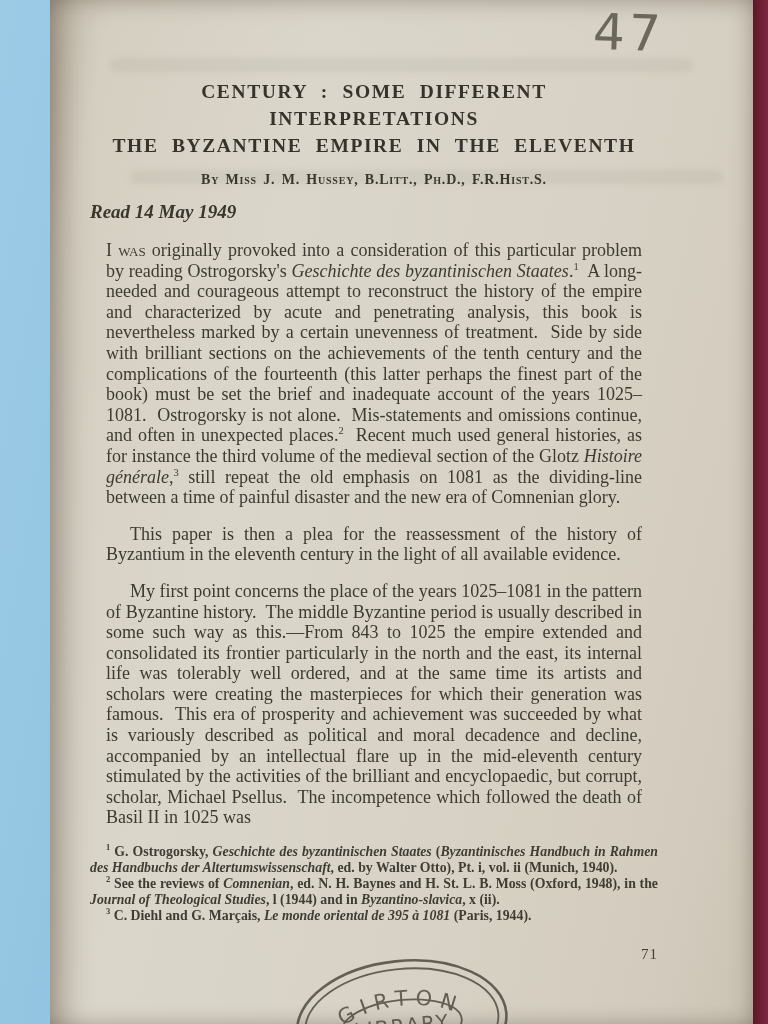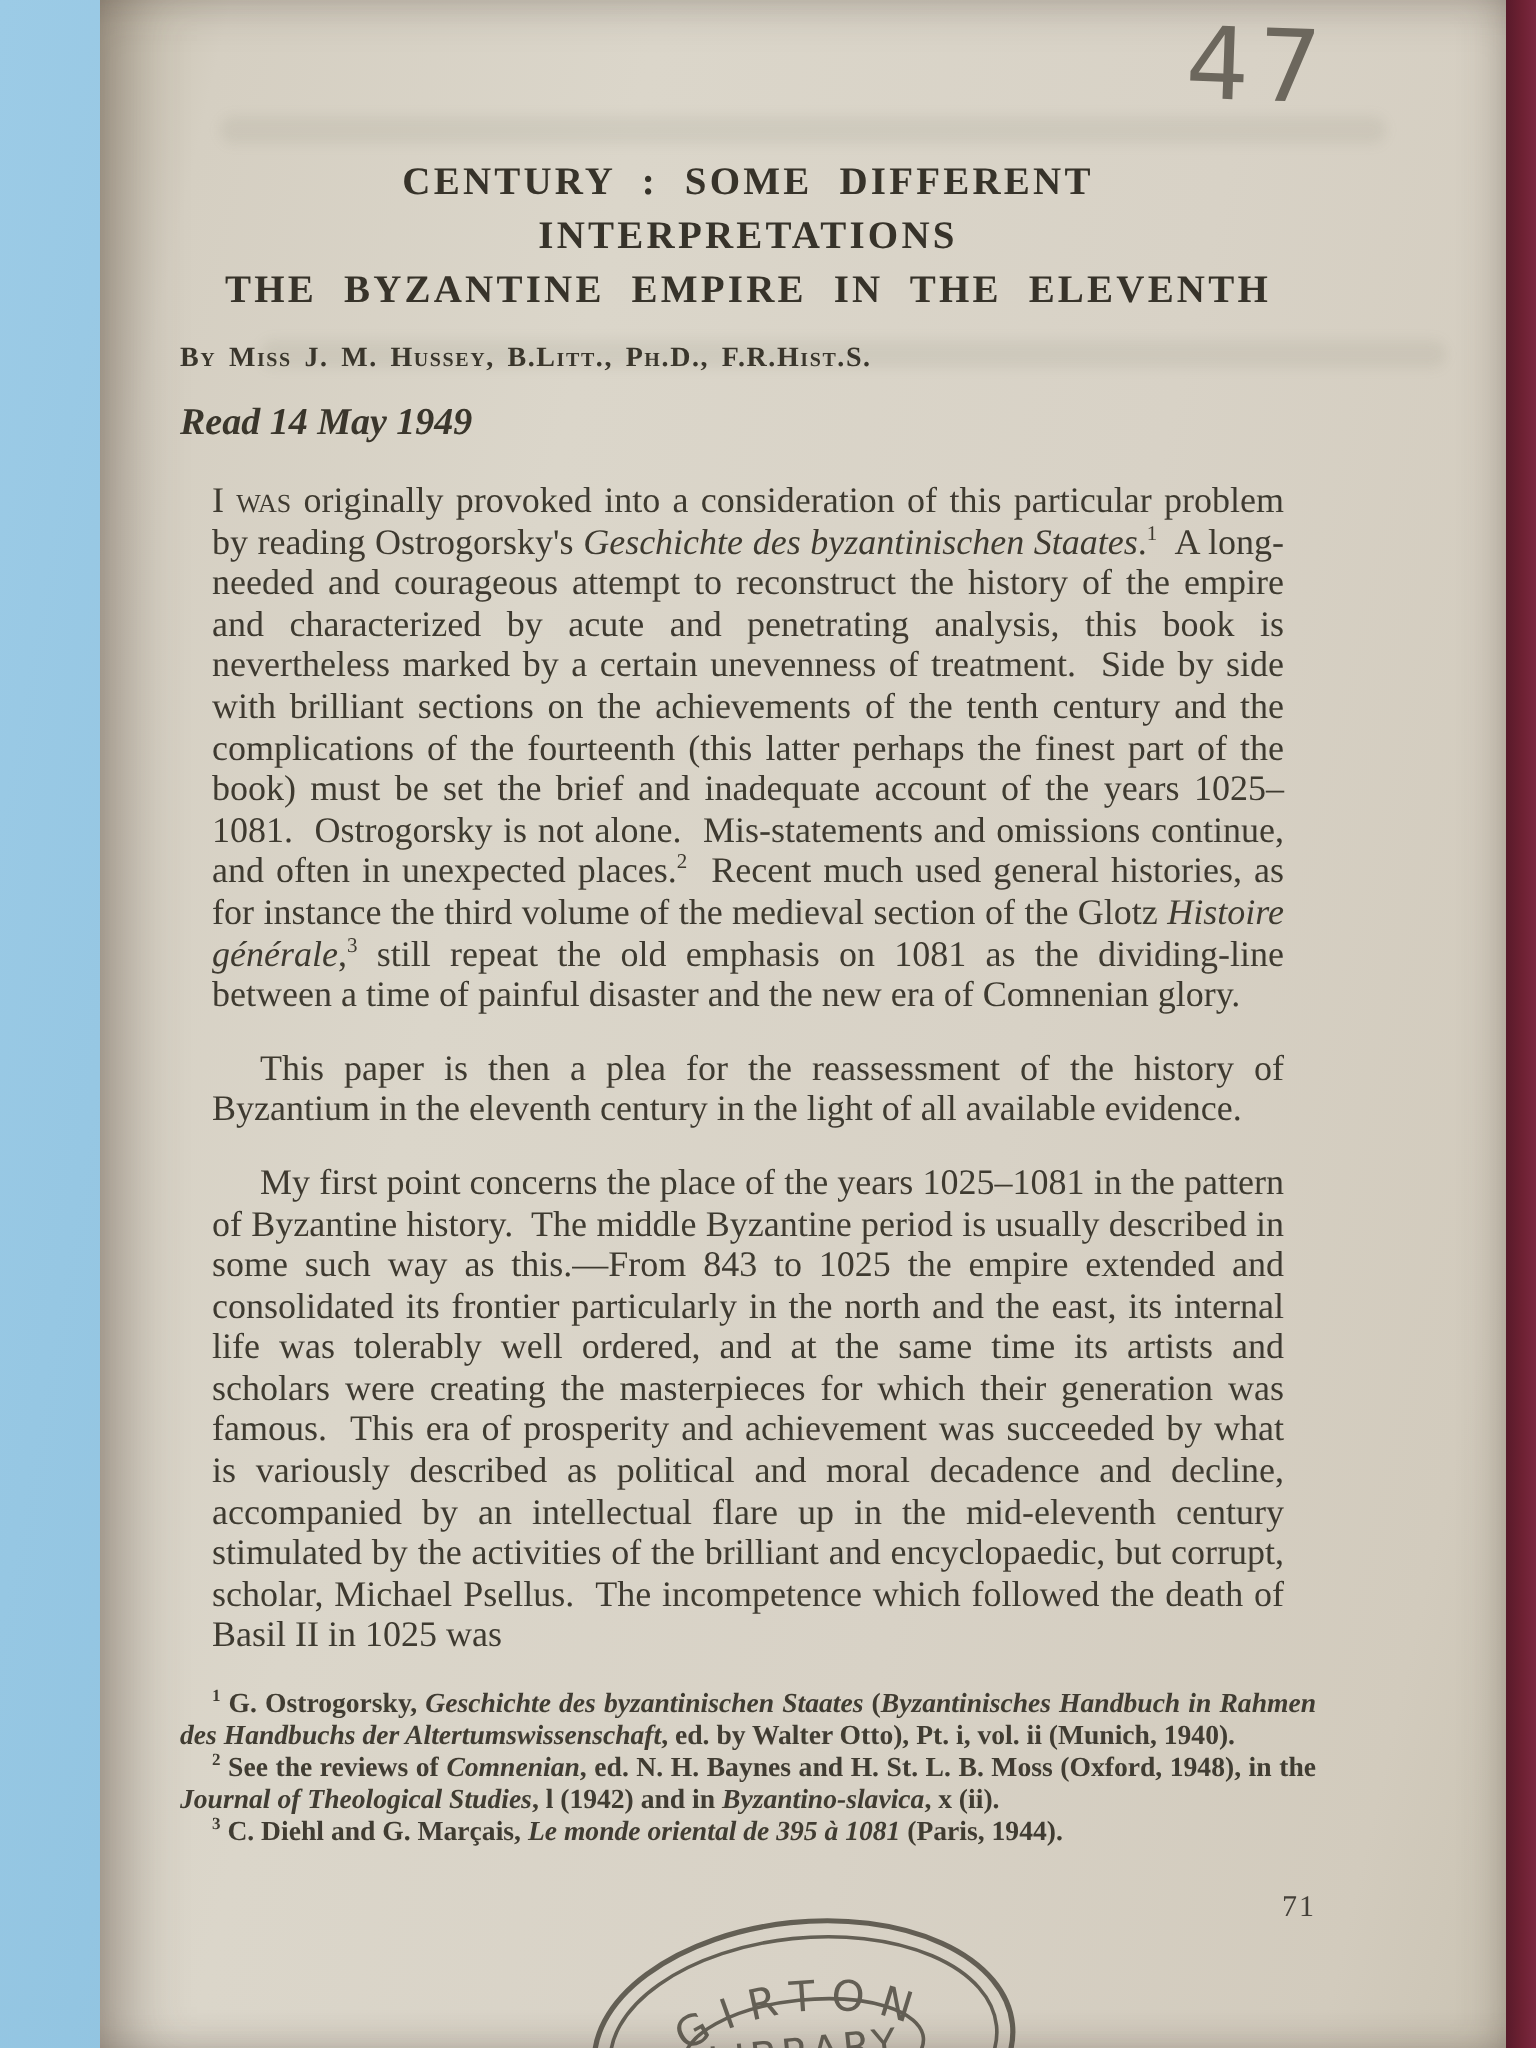--- a/index.html
+++ b/index.html
@@ -28,21 +28,21 @@
   .ghost.g1 { top:58px; } .ghost.g2 { top:170px; right:30px; left:80px; }
 
   .content { position:absolute; left:40px; right:95px; top:0; bottom:0; color:#3b372d; }
 
   .title {
     margin-top:78px; text-align:center; font-weight:700;
     font-size:19.5px; line-height:27px; letter-spacing:1.6px; word-spacing:7px;
     color:#37332a;
   }
   .byline {
-    margin-top:13px; font-variant:small-caps; font-weight:700;
+    margin-top:13px; text-align:center; font-variant:small-caps; font-weight:700;
     font-size:14px; letter-spacing:0.8px; word-spacing:2px; color:#3a362c;
   }
   .read-date {
     margin-top:13px; text-align:left; font-style:italic; font-weight:600;
     font-size:19px; color:#3a362c;
   }
   .bodytext { margin-top:17px; font-size:18px; line-height:20.6px; text-align:justify; color:#3e3a30; }
   .bodytext p { margin:16px; white-space:pre-wrap; }
   .bodytext p + p { margin-top:2px; }
   .bodytext p.indent { text-indent:24px; }
@@ -89,21 +89,21 @@
     <div class="read-date">Read 14 May 1949</div>
 
     <div class="bodytext">
       <p><span class="sc">I was</span><span> originally provoked into a consideration of this particular problem by reading Ostrogorsky's </span><span class="it">Geschichte des byzantinischen Staates</span><span>.</span><sup>1</sup><span>  A long-needed and courageous attempt to reconstruct the history of the empire and characterized by acute and penetrating analysis, this book is nevertheless marked by a certain unevenness of treatment.  Side by side with brilliant sections on the achievements of the tenth century and the complications of the fourteenth (this latter perhaps the finest part of the book) must be set the brief and inadequate account of the years 1025–1081.  Ostrogorsky is not alone.  Mis-statements and omissions continue, and often in unexpected places.</span><sup>2</sup><span>  Recent much used general histories, as for instance the third volume of the medieval section of the Glotz </span><span class="it">Histoire générale</span><span>,</span><sup>3</sup><span> still repeat the old emphasis on 1081 as the dividing-line between a time of painful disaster and the new era of Comnenian glory.</span></p>
       <p class="indent"><span>This paper is then a plea for the reassessment of the history of Byzantium in the eleventh century in the light of all available evidence.</span></p>
       <p class="indent"><span>My first point concerns the place of the years 1025–1081 in the pattern of Byzantine history.  The middle Byzantine period is usually described in some such way as this.—From 843 to 1025 the empire extended and consolidated its frontier particularly in the north and the east, its internal life was tolerably well ordered, and at the same time its artists and scholars were creating the masterpieces for which their generation was famous.  This era of prosperity and achievement was succeeded by what is variously described as political and moral decadence and decline, accompanied by an intellectual flare up in the mid-eleventh century stimulated by the activities of the brilliant and encyclopaedic, but corrupt, scholar, Michael Psellus.  The incompetence which followed the death of Basil II in 1025 was</span></p>
     </div>
 
     <div class="footnotes">
       <p><sup>1</sup><span> G. Ostrogorsky, </span><span class="it">Geschichte des byzantinischen Staates</span><span> (</span><span class="it">Byzantinisches Handbuch in Rahmen des Handbuchs der Altertumswissenschaft</span><span>, ed. by Walter Otto), Pt. i, vol. ii (Munich, 1940).</span></p>
-      <p><sup>2</sup><span> See the reviews of </span><span class="it">Comnenian</span><span>, ed. N. H. Baynes and H. St. L. B. Moss (Oxford, 1948), in the </span><span class="it">Journal of Theological Studies</span><span>, l (1942) and in </span><span class="it">Byzantino-slavica</span><span>, x (ii).</span></p>
+      <p><sup>2</sup><span> See the reviews of </span><span class="it">Comnenian</span><span>, ed. N. H. Baynes and H. St. L. B. Moss (Oxford, 1948), in the </span><span class="it">Journal of Theological Studies</span><span>, l (1944) and in </span><span class="it">Byzantino-slavica</span><span>, x (ii).</span></p>
       <p><sup>3</sup><span> C. Diehl and G. Marçais, </span><span class="it">Le monde oriental de 395 à 1081</span><span> (Paris, 1944).</span></p>
     </div>
 
     <div class="page-number">71</div>
   </div>
 
   <div class="stamp">
     <svg width="220" height="144" viewBox="0 0 220 144">
       <defs>
         <path id="arc-top" d="M 26,92 A 88,56 0 0 1 194,92" fill="none"></path>

